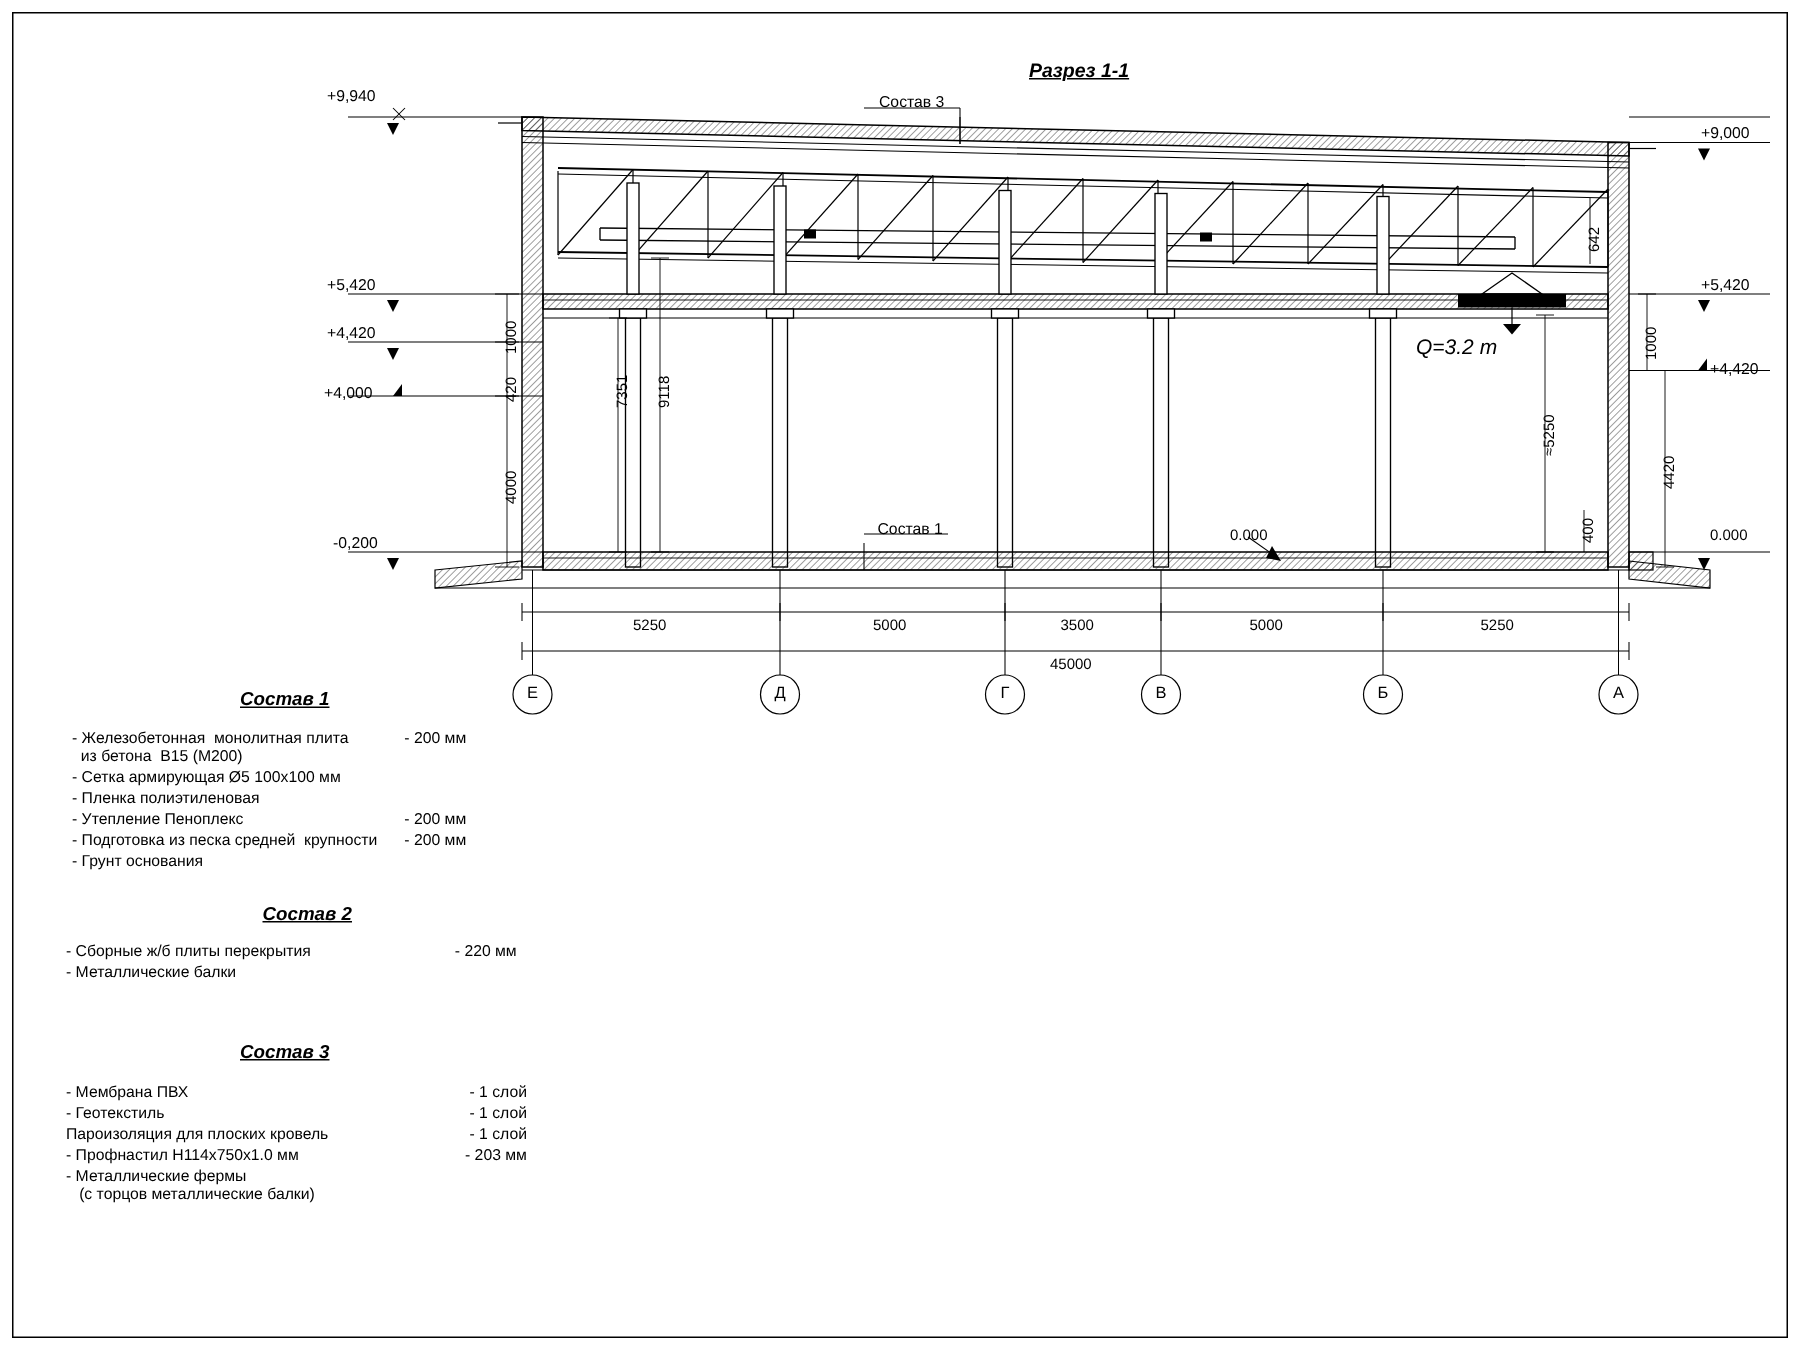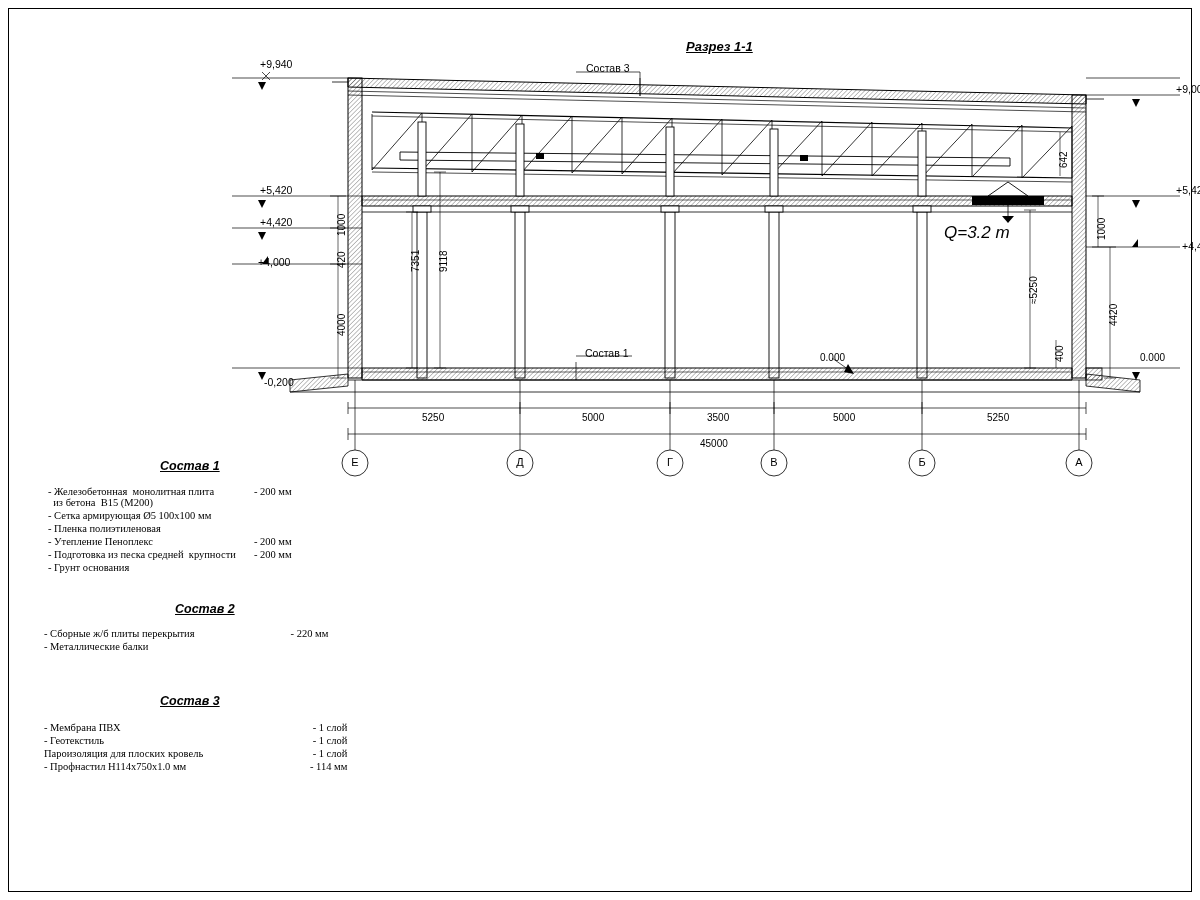--- a/index.html
+++ b/index.html
@@ -12,25 +12,25 @@
     overflow:hidden;
   }
   .sheet{position:absolute;left:0;top:0;width:1000px;height:900px;}
   .frame{position:absolute;left:8px;top:8px;width:1184px;height:884px;border:1px solid #000;box-sizing:border-box;}
   svg.draw{position:absolute;left:0;top:0;width:1200px;height:900px;}
   .t{position:absolute;font-size:10.5px;line-height:13px;white-space:pre;}
   .ttl{position:absolute;font-size:13px;font-style:italic;font-weight:bold;text-decoration:underline;}
   .sect-ttl{position:absolute;font-size:12.5px;font-style:italic;font-weight:bold;text-decoration:underline;}
   .dim{position:absolute;font-size:10px;white-space:pre;}
   .dimv{position:absolute;font-size:10px;white-space:pre;transform-origin:0 0;transform:rotate(-90deg);}
-  .lv{position:absolute;font-size:10.5px;white-space:pre;margin-left:42px;}
+  .lv{position:absolute;font-size:10.5px;white-space:pre;}
   .ax{position:absolute;font-size:11px;text-align:center;}
-  .q{position:absolute;font-size:17px;font-style:italic;white-space:pre;}
+  .q{position:absolute;font-size:14px;font-style:italic;white-space:pre;}
   table.comp{position:absolute;border-collapse:collapse;font-size:10.5px;}
-  table.comp td{padding:0 0 2px 0;vertical-align:top;white-space:pre;font-family:Liberation Serif, serif;}
+  table.comp td{padding:0 0 2px 0;vertical-align:top;white-space:pre;}
   table.comp td.val{padding-left:18px;text-align:right;}
 </style>
 </head>
 <body>
 
 <div class="sheet">
   <div class="frame"></div>
 
   <svg class="draw" xmlns="http://www.w3.org/2000/svg">
     <defs>
@@ -260,21 +260,21 @@
   <div class="t" style="left:586px;top:62px;">Состав 3</div>
   <div class="t" style="left:585px;top:347px;">Состав 1</div>
   <div class="q" style="left:944px;top:223px;">Q=3.2 т</div>
   <div class="dim" style="left:820px;top:352px;">0.000</div>
   <div class="dim" style="left:1140px;top:352px;">0.000</div>
 
   <div class="lv" style="left:218px;top:58px;">+9,940</div>
   <div class="lv" style="left:218px;top:184px;">+5,420</div>
   <div class="lv" style="left:218px;top:216px;">+4,420</div>
   <div class="lv" style="left:216px;top:256px;">+4,000</div>
-  <div class="lv" style="left:222px;top:376px;">-0,200</div>
+  <div class="lv" style="left:222px;top:356px;">-0,200</div>
 
   <div class="lv" style="left:1134px;top:83px;">+9,000</div>
   <div class="lv" style="left:1134px;top:184px;">+5,420</div>
   <div class="lv" style="left:1140px;top:240px;">+4,420</div>
 
   <div class="dimv" style="left:336px;top:236px;">1000</div>
   <div class="dimv" style="left:336px;top:268px;">420</div>
   <div class="dimv" style="left:336px;top:336px;">4000</div>
   <div class="dimv" style="left:410px;top:272px;">7351</div>
   <div class="dimv" style="left:438px;top:272px;">9118</div>
@@ -353,17 +353,22 @@
     <tr>
       <td>- Геотекстиль</td>
       <td class="val">- 1 слой</td>
     </tr>
     <tr>
       <td>Пароизоляция для плоских кровель</td>
       <td class="val">- 1 слой</td>
     </tr>
     <tr>
       <td>- Профнастил Н114х750х1.0 мм</td>
-      <td class="val">- 114 мм</td>
+      <td class="val">- 203 мм</td>
+    </tr>
+    <tr>
+      <td>- Металлические фермы
+   (с торцов металлические балки)</td>
+      <td class="val"></td>
     </tr>
   </tbody>
     </table>
 </div>
 
 </body></html>

